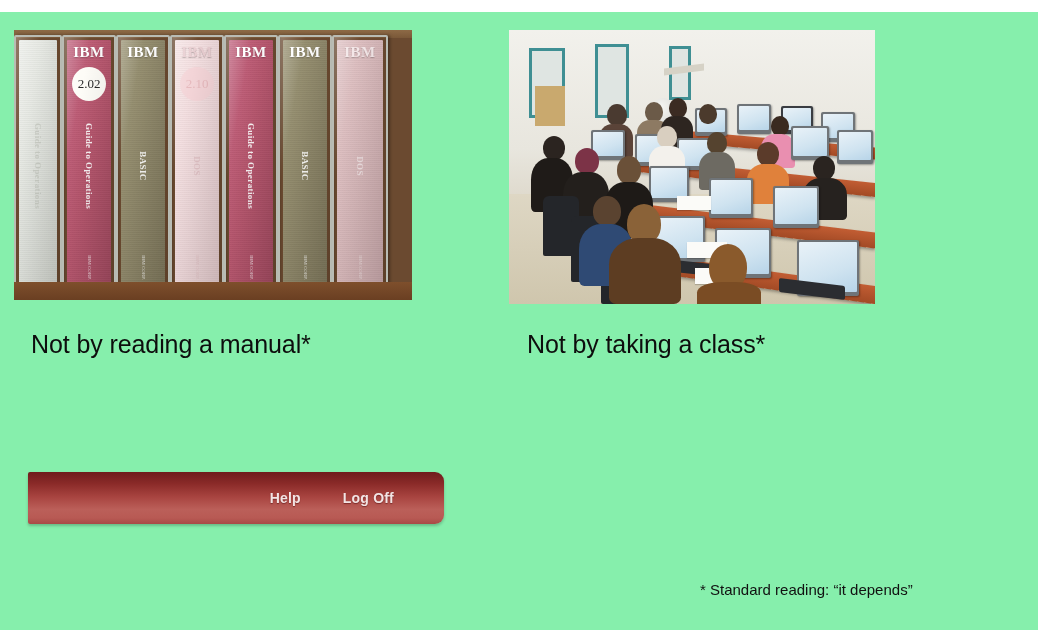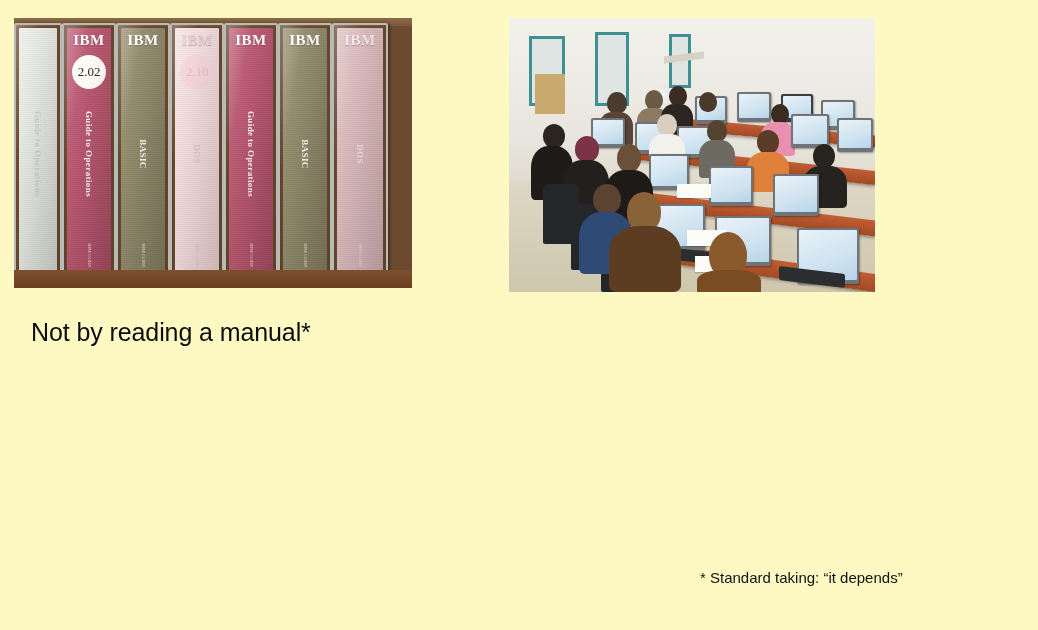--- a/index.html
+++ b/index.html
@@ -14,21 +14,22 @@
     position: relative;
     overflow: hidden;
     font-family: "Liberation Sans", sans-serif;
     color: #000000;
     -webkit-font-smoothing: antialiased;
   }
 
   .slide {
     position: absolute;
     inset: 0;
-    background: #fef9c3;
+    background: #86efac;
+    margin-top: 12px;
   }
 
   
   .photo {
     position: absolute;
     overflow: hidden;
     background: #d8d8d4;
   }
 
   
@@ -444,18 +445,25 @@
     <div class="head" style="left:118px; top:174px; width:34px; height:40px; background:#8a6238;"></div>
     <div class="body" style="left:100px; top:208px; width:72px; height:66px; background:#5d3d22;"></div>
     <div class="head" style="left:200px; top:214px; width:38px; height:46px; background:#8a5a2c;"></div>
     <div class="body" style="left:188px; top:252px; width:64px; height:26px; background:#7a4c24;"></div>
 
     <div class="blur"></div>
   </div>
 
   <div class="caption" id="cap-manual">Not by reading a manual*</div>
 
-
-
-
-  <div class="footnote">* Standard taking: “it depends”</div>
+  <div class="caption" id="cap-class">Not by taking a class*</div>
+
+  <div id="help-bar">
+    <div class="bar-links">
+      <span class="bar-link">Help</span>
+      <span class="bar-link">Log Off</span>
+    </div>
+  </div>
+
+
+  <div class="footnote">* Standard reading: “it depends”</div>
 
 </div>
 
 </body></html>

